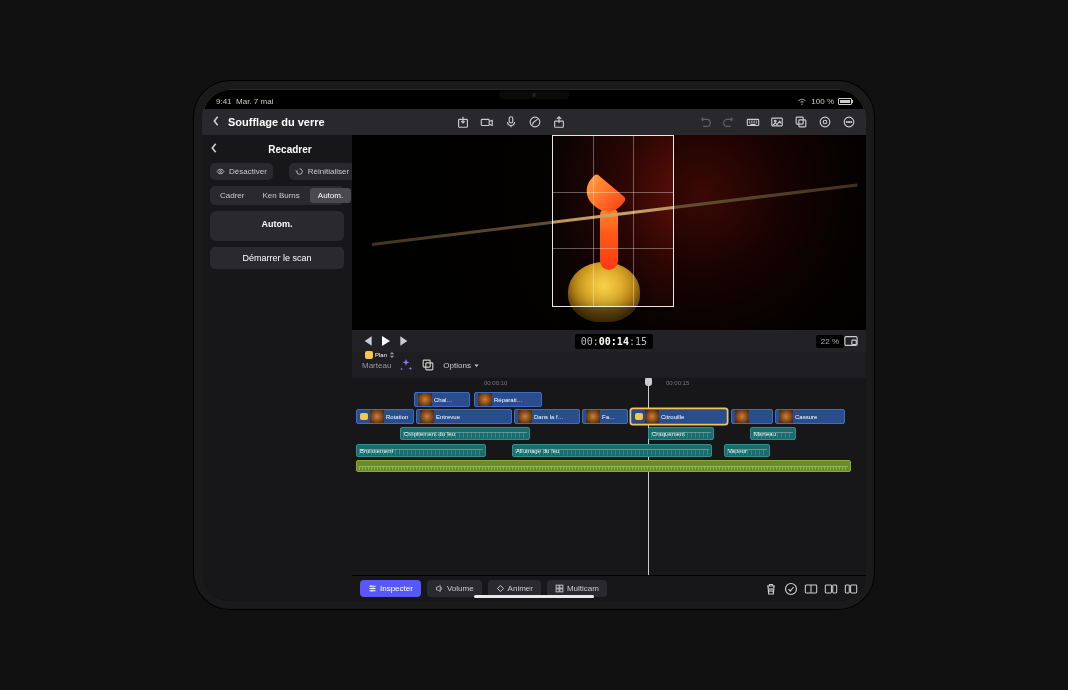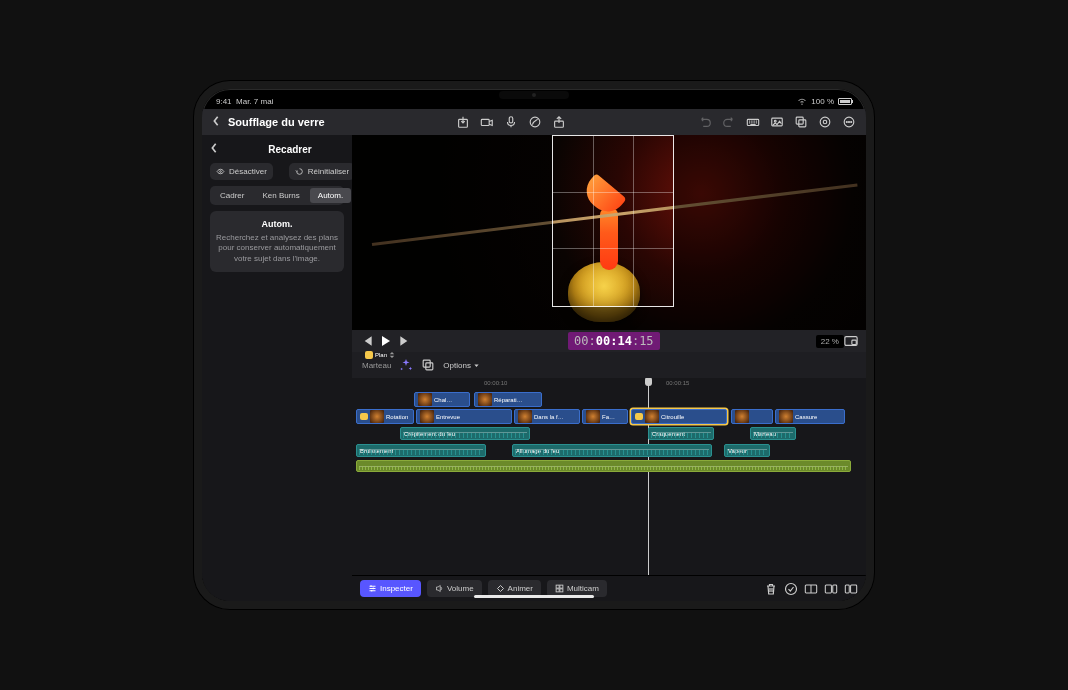--- a/index.html
+++ b/index.html
@@ -124,21 +124,21 @@
     content:"";position:absolute;background:rgba(255,255,255,.35);
   }
   .viewer .cropbox::before{left:33%;top:0;bottom:0;width:1px;box-shadow:40px 0 0 rgba(255,255,255,.35);}
   .viewer .cropbox::after{top:33%;left:0;right:0;height:1px;box-shadow:0 56px 0 rgba(255,255,255,.35);}
 
   .transport{
     height:22px;background:#222226;display:flex;align-items:center;padding:0 8px;gap:10px;
   }
   .transport .left{display:flex;gap:8px;align-items:center;}
   .play{width:0;height:0;border-left:8px solid #fff;border-top:5px solid transparent;border-bottom:5px solid transparent;cursor:pointer;}
-  .tcbox{background:#701a75;padding:2px 6px;border-radius:2px;font-family:ui-monospace,Menlo,monospace;font-size:12px;color:#bbb;margin:0 auto;}
+  .tcbox{background:#000000;padding:2px 6px;border-radius:2px;font-family:ui-monospace,Menlo,monospace;font-size:10px;color:#bbb;margin:0 auto;}
   .tcbox b{color:#fff;font-weight:600;}
   .zoom{display:flex;align-items:flex-end;gap:0;font-size:8px;color:#aaa;}
   .zoom .pct{background:#000;padding:2px 5px;border-radius:2px;}
 
   .secondbar{
     height:26px;background:#1e1e22;display:flex;align-items:center;padding:0 10px;gap:8px;font-size:8px;
   }
   .secondbar .choisir{color:#999;}
   .secondbar .clip{display:flex;align-items:center;gap:2px;color:#fff;}
   .secondbar .clip .dot{width:8px;height:8px;background:#f5c84b;border-radius:2px;}
@@ -328,22 +328,22 @@
             <span>Réinitialiser</span>
           </div>
         </div>
         <div class="seg">
           <div class="s">Cadrer</div>
           <div class="s">Ken Burns</div>
           <div class="s active">Autom.</div>
         </div>
         <div class="panel">
           <h4>Autom.</h4>
-          <p>Recherchez et analysez des plans pour conserver automatiquement votre sujet dans l'image.</p>
-        </div>
+        </div>
+        <div class="bigbtn">Démarrer le scan</div>
       </div>
 
       <div class="main">
 
         <div class="viewer">
           <div class="imgbg"></div>
           <div class="pumpkin"></div>
           <div class="glass"></div>
           <div class="rod"></div>
           <div class="cropbox"></div>

